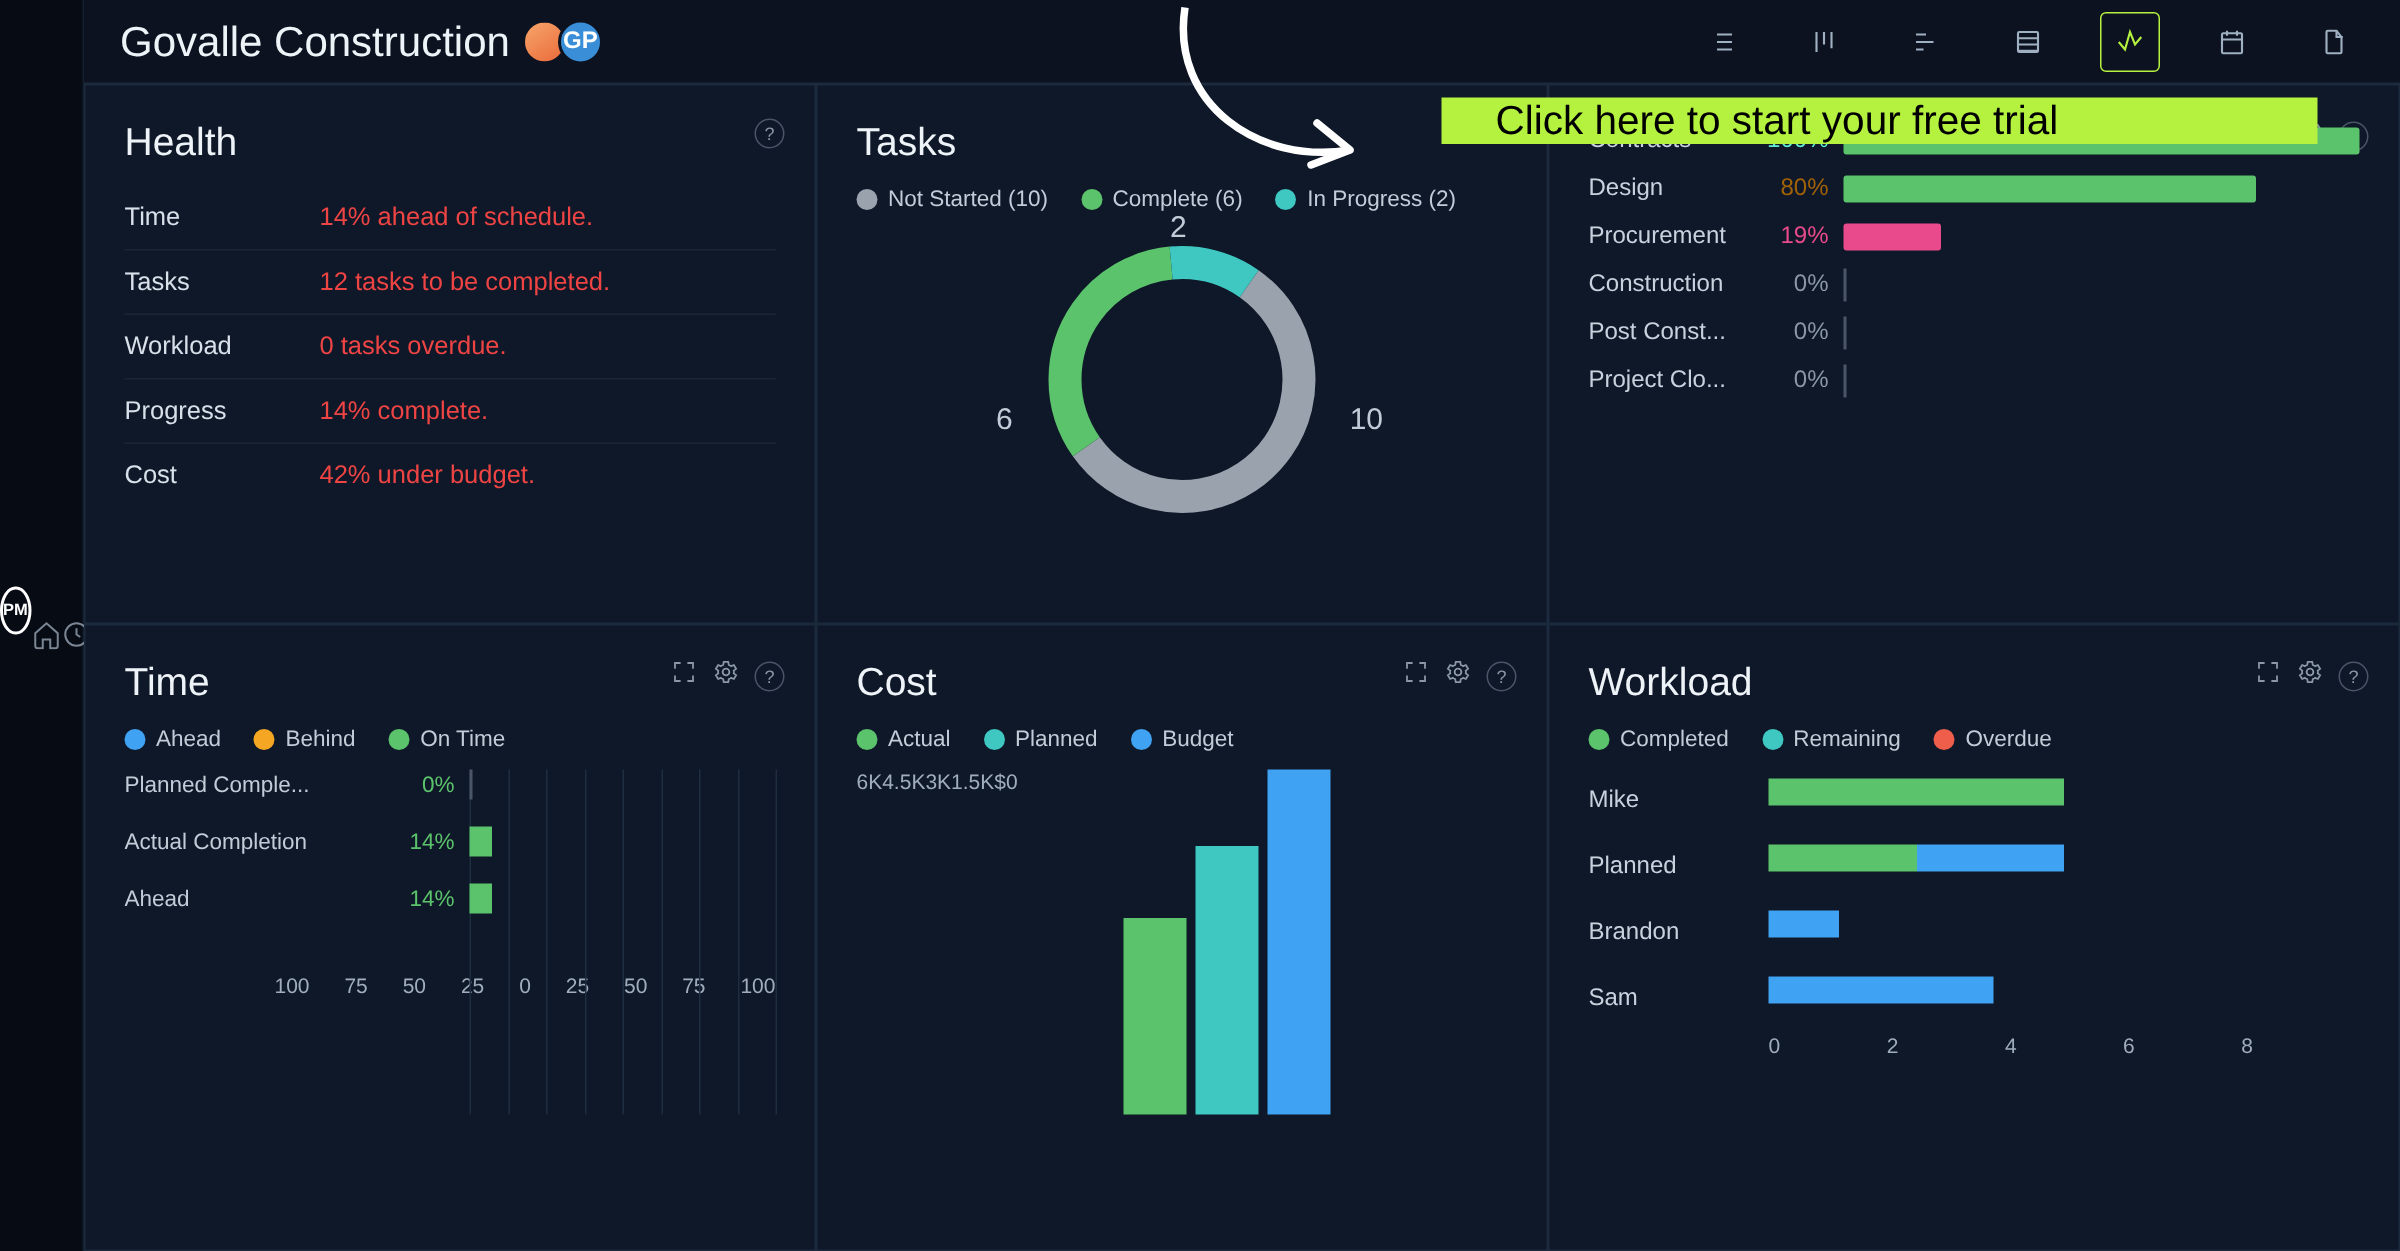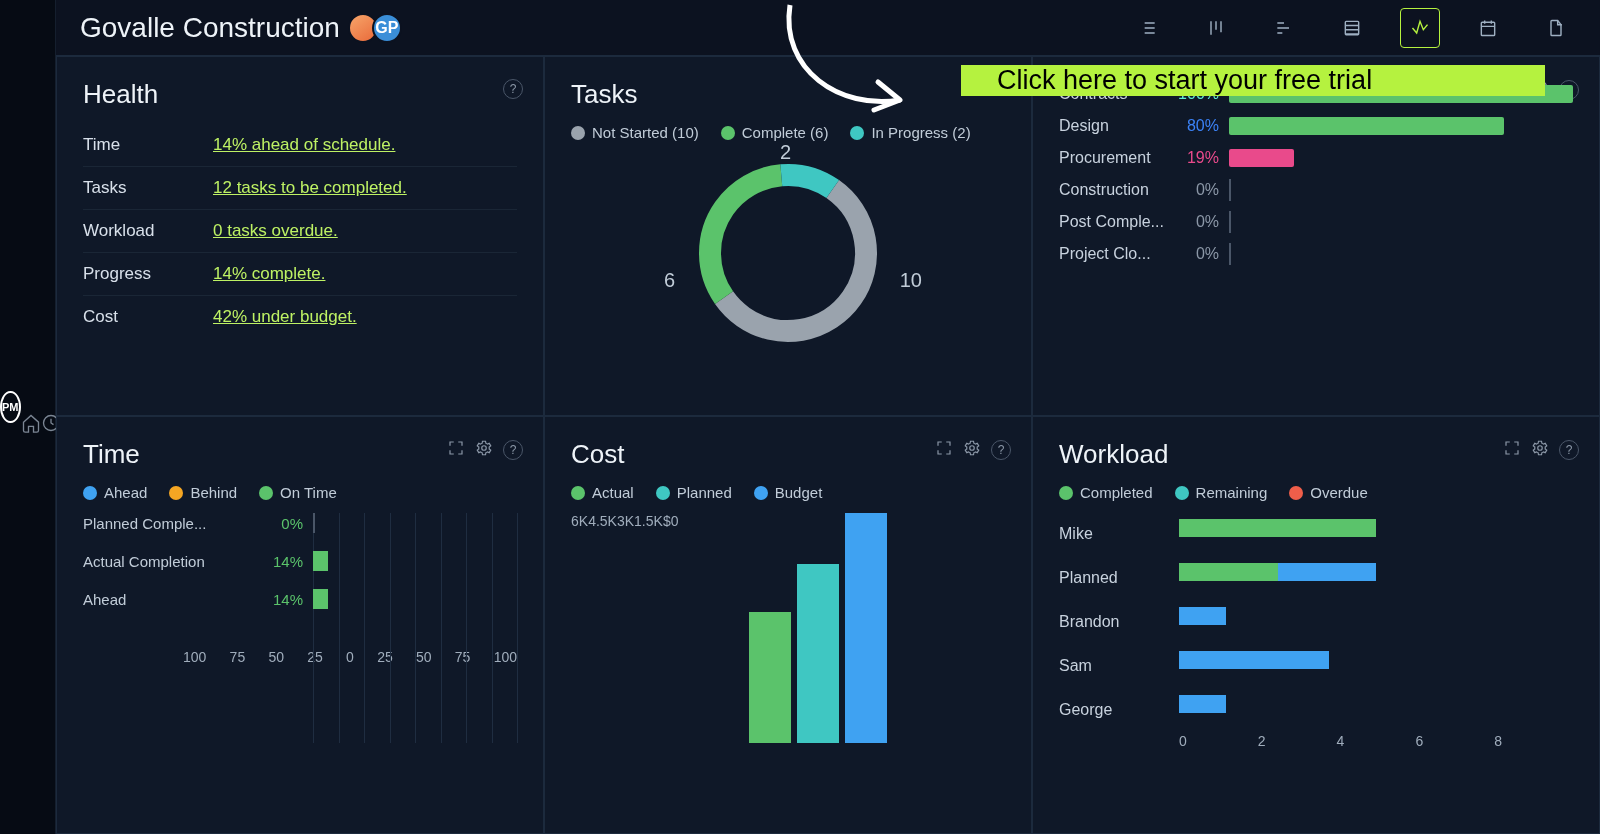--- a/index.html
+++ b/index.html
@@ -40,21 +40,21 @@
   .grid{flex:1;display:grid;grid-template-columns:488px 488px 1fr;grid-template-rows:360px 1fr;gap:0;}
   .panel{border:1px solid var(--panel-border);padding:22px 26px;position:relative;background:var(--panel);}
   .panel h2{margin:0 0 14px 0;font-size:26px;font-weight:400;color:#eef3f8;}
   .help-btn{width:20px;height:20px;border:1px solid #4a5668;border-radius:50%;display:inline-flex;align-items:center;justify-content:center;font-size:12px;color:#8b97a7;cursor:pointer;}
   .panel-tools{position:absolute;top:22px;right:20px;display:flex;gap:10px;align-items:center;}
   .tool-ic{color:#8b97a7;cursor:pointer;}
   .tool-ic svg{width:18px;height:18px;fill:none;stroke:currentColor;stroke-width:1.6;}
   .kv-row{display:flex;padding:11px 0;border-bottom:1px solid #1a2636;font-size:17px;}
   .kv-row:last-child{border-bottom:none;}
   .kv-key{width:130px;color:#d8e0ea;}
-  .kv-val{color:#bef264;text-decoration:underline;}
+  .kv-val{color:#ef4444;}
   .legend{display:flex;gap:22px;margin:8px 0 12px 0;font-size:15px;color:#c1ccd8;}
   .legend span{display:flex;align-items:center;gap:7px;}
   .dot{width:14px;height:14px;border-radius:50%;display:inline-block;}
   .donut-wrap{position:relative;width:200px;height:200px;margin:8px auto 0;}
   .donut-label{position:absolute;font-size:20px;color:#c1ccd8;}
   .progress-list{display:flex;flex-direction:column;gap:14px;margin-top:6px;}
   .prog-row{display:flex;align-items:center;font-size:16px;}
   .prog-label{width:110px;color:#c8d2de;white-space:nowrap;overflow:hidden;text-overflow:ellipsis;}
   .prog-pct{width:50px;text-align:right;margin-right:10px;font-variant-numeric:tabular-nums;}
   .prog-bar-track{flex:1;height:18px;position:relative;}
@@ -240,41 +240,41 @@
         <div class="progress-list" id="progress-list" style="">
             <div class="prog-row">
       <div class="prog-label">Contracts</div>
       <div class="prog-pct" style="color:#5eead4">100%</div>
       <div class="prog-bar-track">
         <div class="prog-bar" style="width:100%;background:#5bc36b"></div>
       </div>
     </div>
             <div class="prog-row">
       <div class="prog-label">Design</div>
-      <div class="prog-pct" style="color:#3b82f6">80%</div>
+      <div class="prog-pct" style="color:#a16207">80%</div>
       <div class="prog-bar-track">
         <div class="prog-bar" style="width:80%;background:#5bc36b"></div>
       </div>
     </div>
             <div class="prog-row">
       <div class="prog-label">Procurement</div>
       <div class="prog-pct" style="color:#e94a8b">19%</div>
       <div class="prog-bar-track">
         <div class="prog-bar" style="width:19%;background:#e94a8b"></div>
       </div>
     </div>
             <div class="prog-row">
       <div class="prog-label">Construction</div>
       <div class="prog-pct" style="color:#8b97a7">0%</div>
       <div class="prog-bar-track">
         <div class="prog-tick"></div>
       </div>
     </div>
             <div class="prog-row">
-      <div class="prog-label">Post Comple...</div>
+      <div class="prog-label">Post Const...</div>
       <div class="prog-pct" style="color:#8b97a7">0%</div>
       <div class="prog-bar-track">
         <div class="prog-tick"></div>
       </div>
     </div>
             <div class="prog-row">
       <div class="prog-label">Project Clo...</div>
       <div class="prog-pct" style="color:#8b97a7">0%</div>
       <div class="prog-bar-track">
         <div class="prog-tick"></div>
@@ -420,26 +420,20 @@
       <div class="wl-bar-track">
                 <div class="wl-seg" style="width:12%;background:#3fa2f2"></div>
               </div>
     </div>
             <div class="wl-row">
       <div class="wl-name">Sam</div>
       <div class="wl-bar-track">
                 <div class="wl-seg" style="width:38%;background:#3fa2f2"></div>
               </div>
     </div>
-            <div class="wl-row">
-      <div class="wl-name">George</div>
-      <div class="wl-bar-track">
-                <div class="wl-seg" style="width:12%;background:#3fa2f2"></div>
-              </div>
-    </div>
           </div>
         <div class="wl-axis" id="workload-axis">
             <span>0</span>
             <span>2</span>
             <span>4</span>
             <span>6</span>
             <span>8</span>
           </div>
       </div>
     </div>

